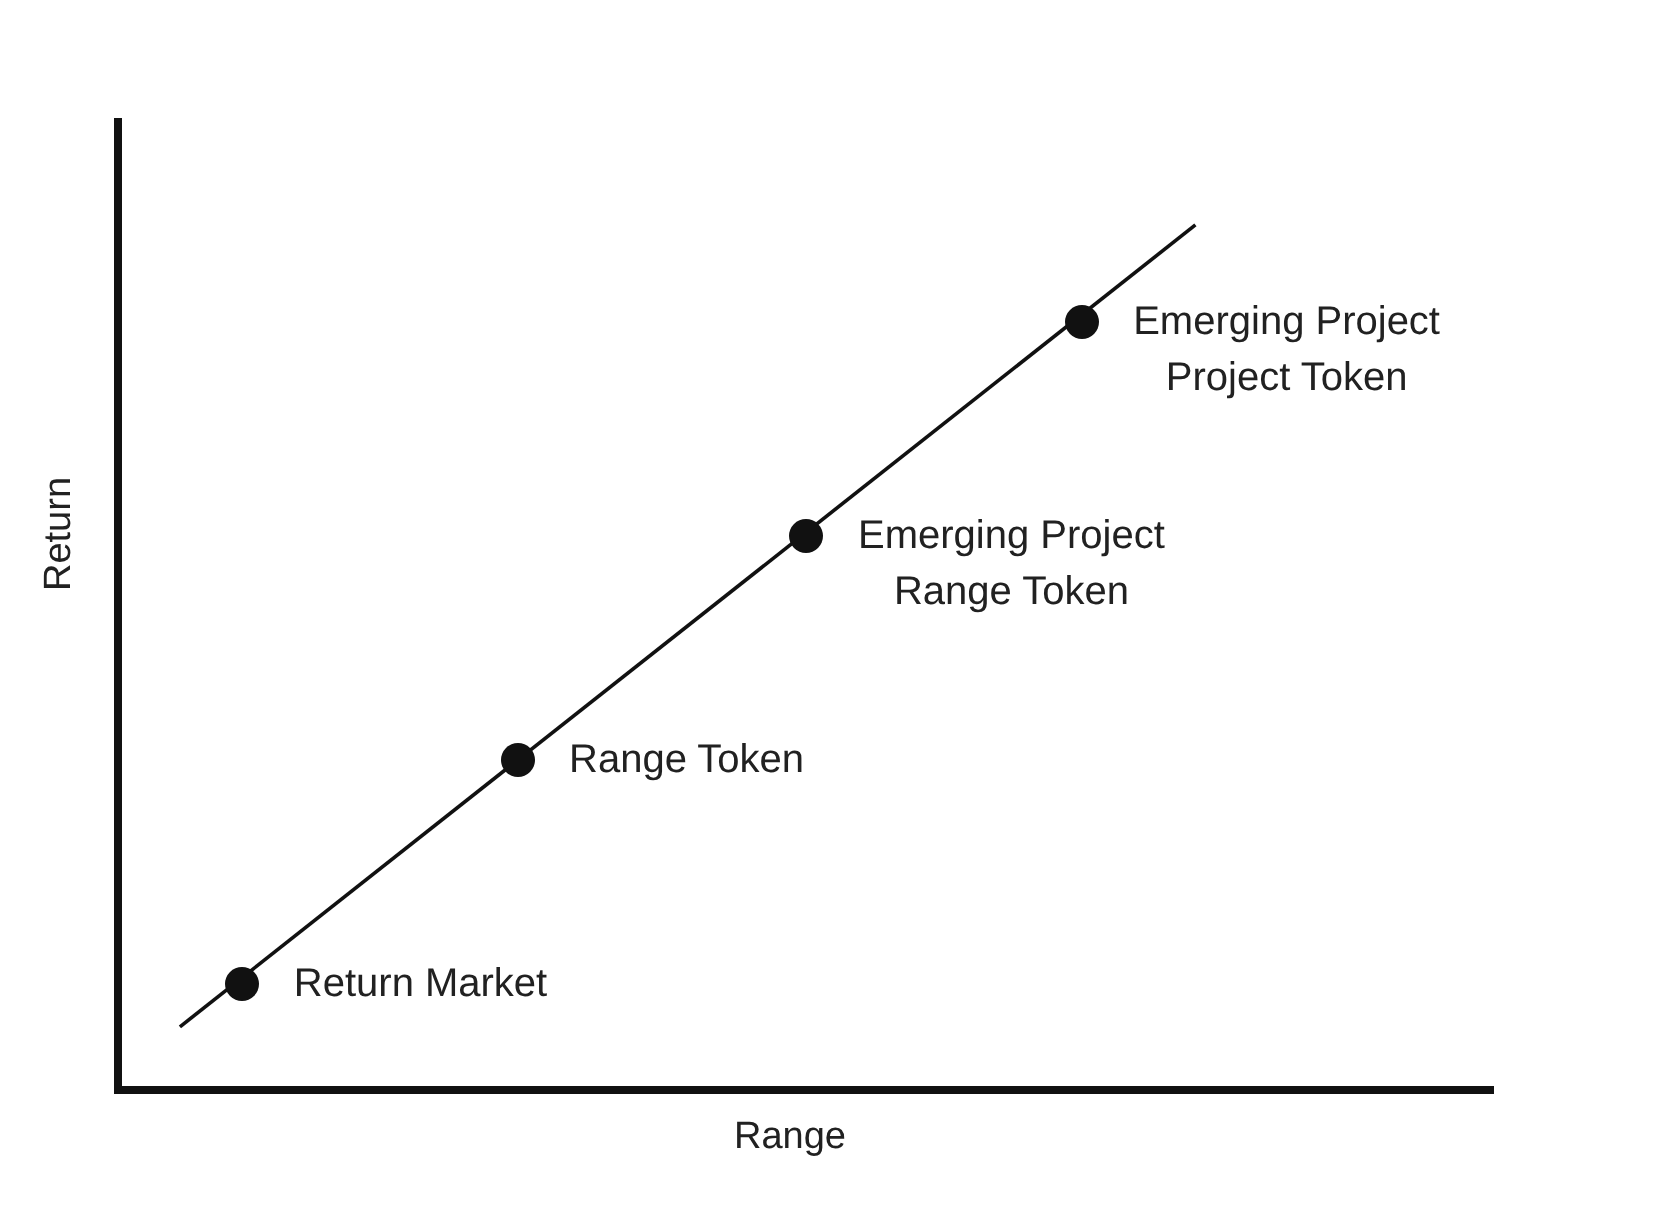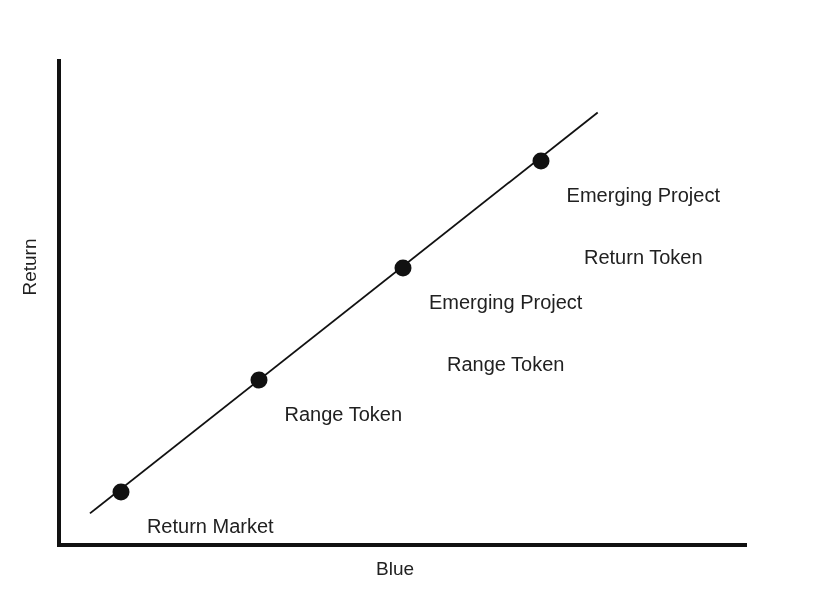--- a/index.html
+++ b/index.html
@@ -72,32 +72,32 @@
     transform: translate(-50%, -50%);
   }
   .point-label {
     position: absolute;
     font-size: 20px;
     line-height: 28px;
     text-align: center;
     white-space: nowrap;
     color: var(--text);
   }
-  .point-label span { display: block; margin-top: 34px; }
+  .point-label span { display: block; }
 </style>
 </head>
 <body>
 
 <div class="canvas">
 
   <div class="axis y-axis"></div>
   <div class="axis x-axis"></div>
 
   <div class="axis-label y-axis-label">Return</div>
-  <div class="axis-label x-axis-label">Blue</div>
+  <div class="axis-label x-axis-label">Range</div>
 
   <svg class="trend-svg" viewBox="0 0 831 610">
     <line id="trend" x1="89.96" y1="513.41" x2="597.7040000000001" y2="112.45999999999998"></line>
   </svg>
 
   <div>
 
     <span class="point-dot" style="left: 120.92px; top: 491.54px;"></span>
     <div class="point-label" style="left: 146.92px; top: 477.54px;">
       <span>Return Market</span>
@@ -110,17 +110,17 @@
 
     <span class="point-dot" style="left: 403px; top: 267.98px;"></span>
     <div class="point-label" style="left: 429px; top: 253.98px;">
       <span>Emerging Project</span>
       <span>Range Token</span>
     </div>
 
     <span class="point-dot" style="left: 540.6px; top: 161.06px;"></span>
     <div class="point-label" style="left: 566.6px; top: 147.06px;">
       <span>Emerging Project</span>
-      <span>Return Token</span>
+      <span>Project Token</span>
     </div>
 
   </div>
 </div>
 
 </body></html>

